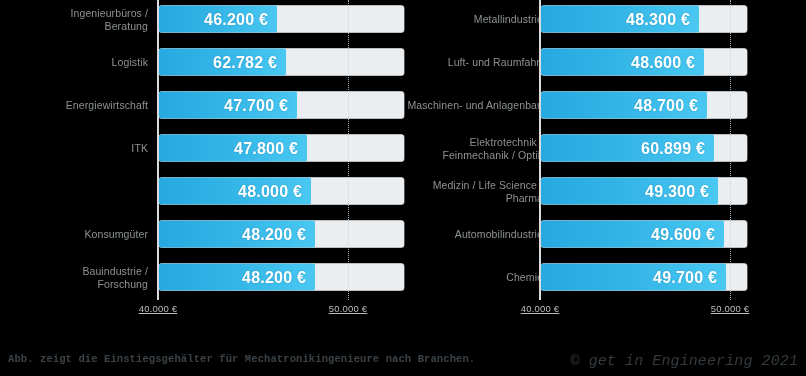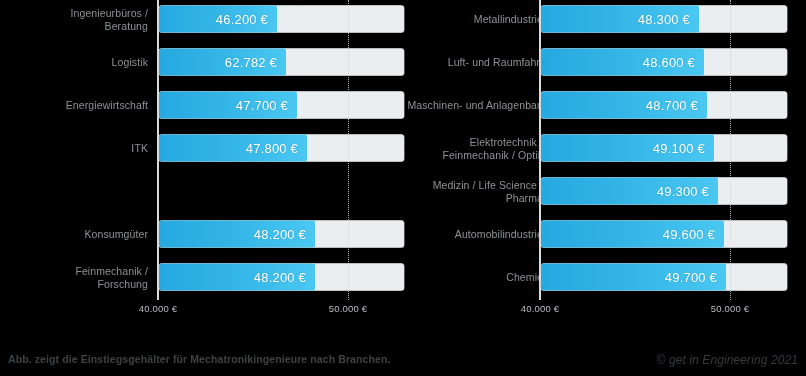--- a/index.html
+++ b/index.html
@@ -25,59 +25,59 @@
     white-space:normal;
   }
   .panel.right .cat-label{width:140px;}
 
   .track{
     position:absolute;top:50%;transform:translateY(-50%);
     height:27px;background:#eaeef0;border-radius:3px;
     box-shadow:0 0 0 0.6px rgba(255,255,255,0.55);
   }
   .panel.left .track{left:123px;width:245px;}
-  .panel.right .track{left:138px;width:246px;}
+  .panel.right .track{left:138px;width:206px;}
 
   .fill{
     position:absolute;left:0;top:0;height:100%;
     border-radius:3px 2px 2px 3px;
     background:linear-gradient(90deg,#26a9e0 0%,#32b4e6 45%,#4ac8f2 100%);
   }
   .bar-value{
     position:absolute;right:9px;top:50%;transform:translateY(-50%);
-    color:#ffffff;font-size:13px;font-weight:normal;
+    color:#ffffff;font-size:16px;font-weight:bold;
     letter-spacing:0.2px;white-space:nowrap;
     text-shadow:0 0 2px rgba(0,0,0,0.18);
     text-align:right;
   }
 
   
   .axis-line{position:absolute;top:0;width:2px;background:#d8dcdf;}
   .panel.left .axis-line{left:121px;height:300px;}
   .panel.right .axis-line{left:136px;height:300px;}
 
   .gridline{
     position:absolute;top:0;width:0;height:300px;
     border-left:1.5px dotted #cfd4d7;opacity:.85;
   }
   .panel.left .gridline{left:312px;}
   .panel.right .gridline{left:327px;}
 
   .tick{
     position:absolute;top:303px;font-size:9.5px;color:#b9bdc0;
-    transform:translateX(-50%);white-space:nowrap;letter-spacing:0.2px;
+    transform:translateX(-50%);white-space:nowrap;letter-spacing:0.2px;text-decoration:underline;
   }
 
   .footnote{
     position:absolute;left:8px;top:353px;
-    font-size:10.5px;font-weight:bold;color:#3b4348;letter-spacing:0.1px;
+    font-size:10.5px;font-weight:bold;color:#3b4348;letter-spacing:0.1px;font-family:Liberation Mono, monospace;
   }
   .copyright{
     position:absolute;right:8px;top:353px;
-    font-size:12px;font-style:italic;color:#333b40;letter-spacing:0.1px;
+    font-size:15px;font-style:italic;color:#333b40;letter-spacing:0.1px;font-family:Liberation Mono, monospace;
   }
 </style>
 </head>
 <body>
 
 <div class="chart-wrap">
 
   <div class="panel left">
     <div class="rows">
 
@@ -111,33 +111,38 @@
       <div class="row" style="top:129px">
         <div class="cat-label">ITK</div>
         <div class="track">
           <div class="fill" style="width:148px">
             <span class="bar-value">47.800 €</span>
           </div>
         </div>
       </div>
 
       <div class="row" style="top:172px">
+        <div class="track">
+          <div class="fill" style="width:152px">
+            <span class="bar-value">48.000 €</span>
+          </div>
+        </div>
       </div>
 
       <div class="row" style="top:215px">
         <div class="cat-label">Konsumgüter</div>
         <div class="track">
           <div class="fill" style="width:156px">
             <span class="bar-value">48.200 €</span>
           </div>
         </div>
       </div>
 
       <div class="row" style="top:258px">
-        <div class="cat-label">Feinmechanik / Forschung</div>
+        <div class="cat-label">Bauindustrie / Forschung</div>
         <div class="track">
           <div class="fill" style="width:156px">
             <span class="bar-value">48.200 €</span>
           </div>
         </div>
       </div>
 
     </div>
 
     <div class="axis-line"></div>
@@ -174,21 +179,21 @@
           <div class="fill" style="width:166px">
             <span class="bar-value">48.700 €</span>
           </div>
         </div>
       </div>
 
       <div class="row" style="top:129px">
         <div class="cat-label">Elektrotechnik / Feinmechanik / Optik</div>
         <div class="track">
           <div class="fill" style="width:173px">
-            <span class="bar-value">49.100 €</span>
+            <span class="bar-value">60.899 €</span>
           </div>
         </div>
       </div>
 
       <div class="row" style="top:172px">
         <div class="cat-label">Medizin / Life Science / Pharma</div>
         <div class="track">
           <div class="fill" style="width:177px">
             <span class="bar-value">49.300 €</span>
           </div>

